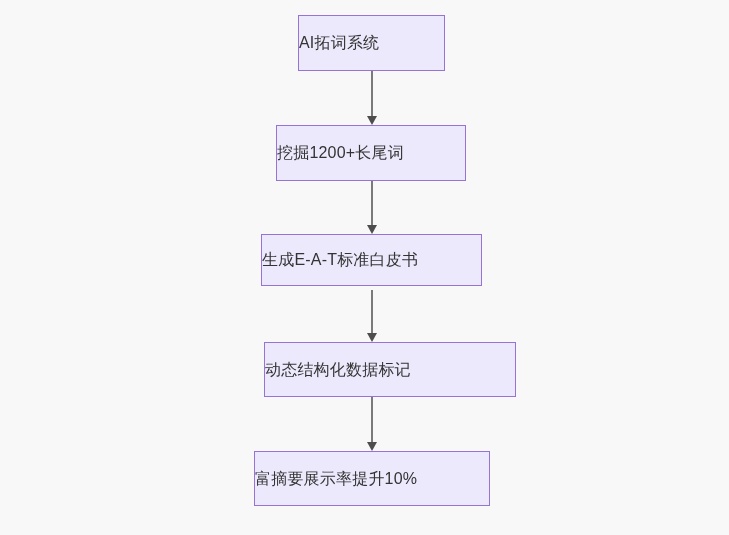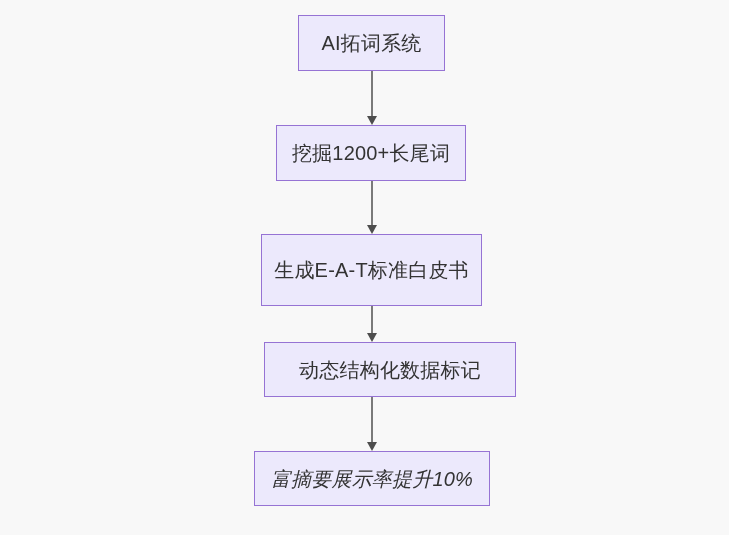--- a/index.html
+++ b/index.html
@@ -19,23 +19,22 @@
     height: 535px;
   }
   .node {
     position: absolute;
     box-sizing: border-box;
     background: #ece9fc;
     border: 1.6px solid #9673d4;
     border-radius: 0;
     display: flex;
     align-items: center;
-    justify-content: center;
     color: #333333;
-    font-size: 20px;
+    font-size: 16px;
     line-height: 1.2;
     letter-spacing: 0.2px;
     white-space: nowrap;
     -webkit-font-smoothing: antialiased;
   }
   .node-label {
     display: block;
     text-align: center;
   }
   .edge {
@@ -84,25 +83,25 @@
   </div>
 
   <div class="node" style="left:298px; top:15px; width:147px; height:56px;">
     <span class="node-label">AI拓词系统</span>
   </div>
 
   <div class="node" style="left:276px; top:125px; width:190px; height:56px;">
     <span class="node-label">挖掘1200+长尾词</span>
   </div>
 
-  <div class="node" style="left:261px; top:234px; width:221px; height:72px;">
+  <div class="node" style="left:261px; top:234px; width:221px; height:52px;">
     <span class="node-label">生成E-A-T标准白皮书</span>
   </div>
 
   <div class="node" style="left:264px; top:342px; width:252px; height:55px;">
     <span class="node-label">动态结构化数据标记</span>
   </div>
 
-  <div class="node" style="left:254px; top:451px; width:236px; height:55px;font-style:italic;">
+  <div class="node" style="left:254px; top:451px; width:236px; height:55px;">
     <span class="node-label">富摘要展示率提升10%</span>
   </div>
 
 </div>
 
 </body></html>

